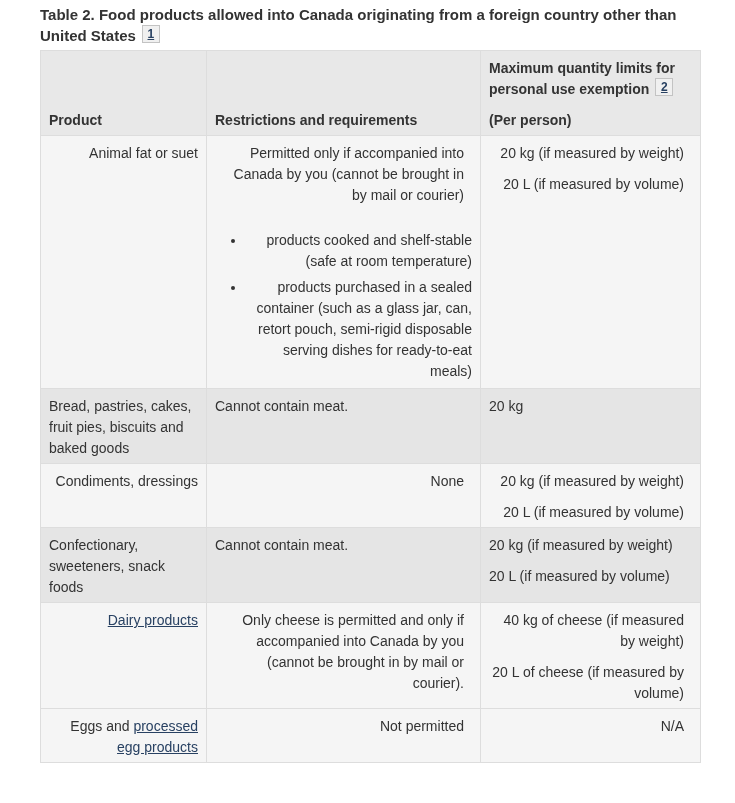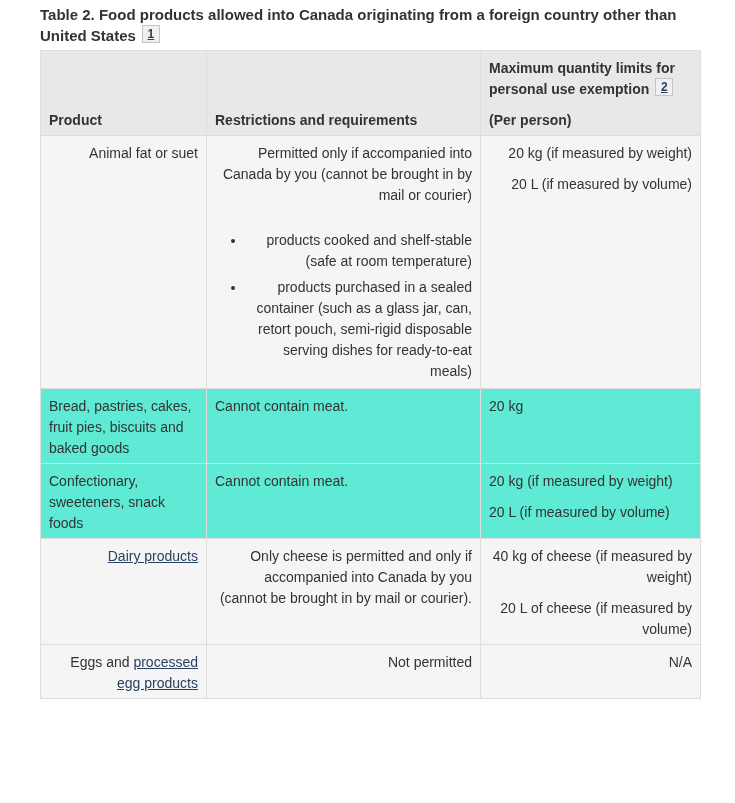--- a/index.html
+++ b/index.html
@@ -43,23 +43,23 @@
     border: 1px solid var(--border);
     padding: 7px 8px 4px 8px;
     text-align: left;
     font-size: 14px;
   }
   th {
     vertical-align: bottom;
     background: var(--header-bg);
     font-weight: bold;
   }
-  td { vertical-align: top; background: #5eead4; }
+  td { vertical-align: top; background: #e5e5e5; }
   tr.shaded td { background: var(--stripe); text-align: right; }
-  p { margin: 0 0 10px 0; }
+  p { margin: 0 8px 10px 0; }
   p:last-child { margin-bottom: 0; }
   ul { margin: 24px 0 2px 0; padding-left: 31px; }
   li { margin: 0; }
   li + li { margin-top: 5px; }
   a { color: var(--link); text-decoration: underline; cursor: pointer; }
   a.fn-box {
     display: inline-block;
     margin-left: 6px;
     min-width: 18px;
     padding: 0 4px;
@@ -115,20 +115,30 @@
         </tr>
         <tr>
           <td>Bread, pastries, cakes, fruit pies, biscuits and baked goods</td>
           <td>
             <p>Cannot contain meat.</p>
           </td>
           <td>
             <p>20 kg</p>
           </td>
         </tr>
+        <tr class="shaded">
+          <td>Condiments, dressings</td>
+          <td>
+            <p>None</p>
+          </td>
+          <td>
+            <p>20 kg (if measured by weight)</p>
+            <p>20 L (if measured by volume)</p>
+          </td>
+        </tr>
         <tr>
           <td>Confectionary, sweeteners, snack foods</td>
           <td>
             <p>Cannot contain meat.</p>
           </td>
           <td>
             <p>20 kg (if measured by weight)</p>
             <p>20 L (if measured by volume)</p>
           </td>
         </tr>

